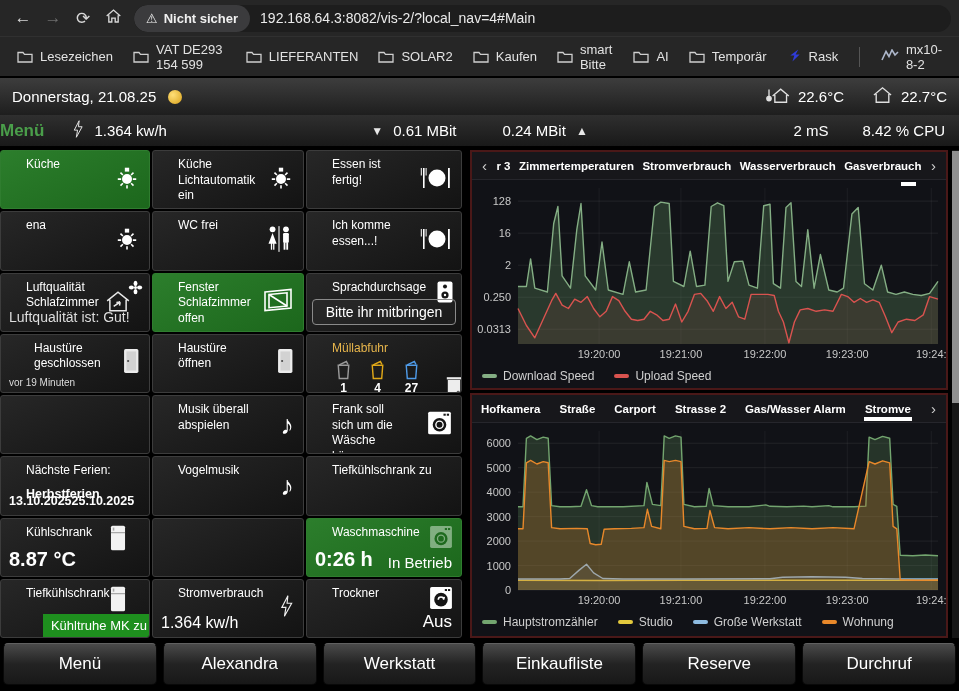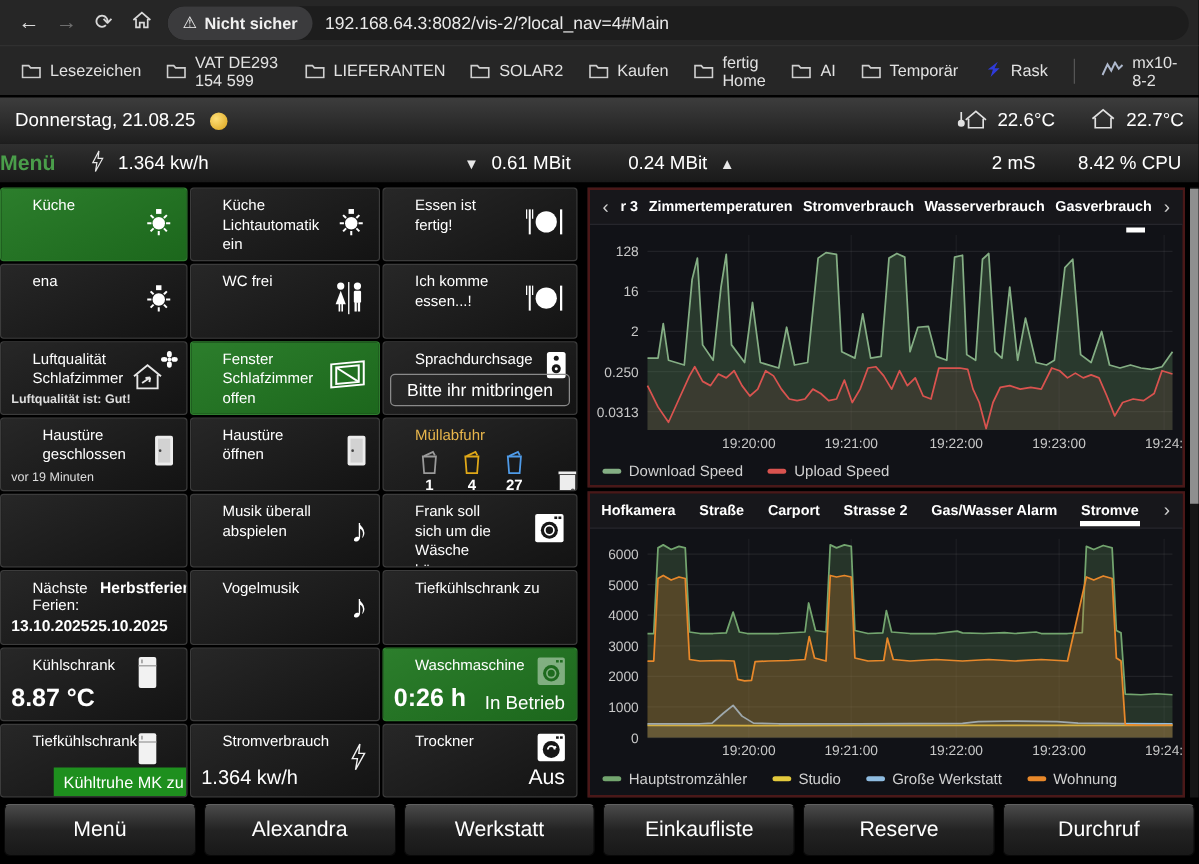--- a/index.html
+++ b/index.html
@@ -58,21 +58,21 @@
   .t-sub { position:absolute; left:8px; bottom:4px; font-size:10px; color:#ddd; }
   .t-note { font-size:27px; color:#fff; line-height:1; }
   .announce-btn { position:absolute; left:5px; right:5px; bottom:6px; border:1px solid #8a8a8a;
     border-radius:4px; text-align:center; font-size:14px; padding:4px 2px; background:rgba(255,255,255,0.03); }
   .badge { position:absolute; left:42px; right:0; bottom:0; background:#1e8f1e;
     font-size:13px; text-align:right; padding:4px 2px; }
   .muell-title { color:#e8b64c; }
   .bins { display:flex; align-items:flex-end; gap:15px; margin-top:3px; margin-left:2px; }
   .bin { display:flex; flex-direction:column; align-items:center; gap:1px; }
   .bin b { font-size:12px; color:#fff; }
-  .ferien-row1 { display:flex; gap:10px; font-size:12px; }
+  .ferien-row1 { display:flex; gap:10px; font-size:12px;flex-direction:column; }
   .ferien-row1 b { font-size:12.5px; }
   .ferien-row2 { position:absolute; left:8px; right:20px; bottom:7px; display:flex;
     justify-content:space-between; font-size:12.5px; font-weight:bold; }
 
   
   .panel { position:absolute; left:470px; width:478px; background:#111217; border:2px solid #4a1818; }
   .tabbar { height:28px; background:#17171b; border-bottom:1px solid #26262c; display:flex;
     align-items:center; padding:0 8px; justify-content:space-between; }
   .tab { color:#fff; font-size:11.5px; font-weight:bold; white-space:nowrap; padding:2px 1px; }
   .tab.active { box-shadow:0 4px 0 #fff; }
@@ -144,21 +144,21 @@
     <span class="bm">
       <svg width="16" height="13" viewBox="0 0 16 13">
           <path d="M1 2.5 h5 l1.5 1.8 H15 V12 H1 Z" fill="none" stroke="#cfcfcf" stroke-width="1.3"></path>
         </svg>
       <span>Kaufen</span>
       </span>
     <span class="bm">
       <svg width="16" height="13" viewBox="0 0 16 13">
           <path d="M1 2.5 h5 l1.5 1.8 H15 V12 H1 Z" fill="none" stroke="#cfcfcf" stroke-width="1.3"></path>
         </svg>
-      <span>fertig Home</span>
+      <span>smart Bitte</span>
       </span>
     <span class="bm">
       <svg width="16" height="13" viewBox="0 0 16 13">
           <path d="M1 2.5 h5 l1.5 1.8 H15 V12 H1 Z" fill="none" stroke="#cfcfcf" stroke-width="1.3"></path>
         </svg>
       <span>AI</span>
       </span>
     <span class="bm">
       <svg width="16" height="13" viewBox="0 0 16 13">
           <path d="M1 2.5 h5 l1.5 1.8 H15 V12 H1 Z" fill="none" stroke="#cfcfcf" stroke-width="1.3"></path>
@@ -361,21 +361,21 @@
           </svg>
       </span>
       <span class="icon-top" style="top:16px; right:18px;">
         <svg width="26" height="24" viewBox="0 0 24 22">
             <g fill="none" stroke="#e6e6e6" stroke-width="1.4">
               <path d="M2 10 L12 2 L22 10 M4.5 9 V19 H19.5 V9"></path>
               <path d="M8 15 L14 11 M14 11 l-3.5 0.4 M14 11 l-0.6 3.4"></path>
             </g>
           </svg>
       </span>
-      <div class="t-sub" style="font-size:10px; font-weight:bold; bottom:6px;">Luftqualität ist: Gut!</div>
+      <div class="t-sub" style="font-size:14px; font-weight:normal; bottom:6px;">Luftqualität ist: Gut!</div>
     </div>
 
     <div class="tile green">
       <div class="t-title">Fenster Schlafzimmer offen</div>
       <span class="icon-mid">
         <svg width="32" height="26" viewBox="0 0 32 26">
             <g fill="none" stroke="#fff" stroke-width="1.6">
               <path d="M3 5 L29 2.5 L29 21 L3 23.5 Z"></path>
               <path d="M7 7.5 L25 5.8 L25 19 L7 20.7 Z"></path>
               <path d="M7 7.5 L25 19"></path>

